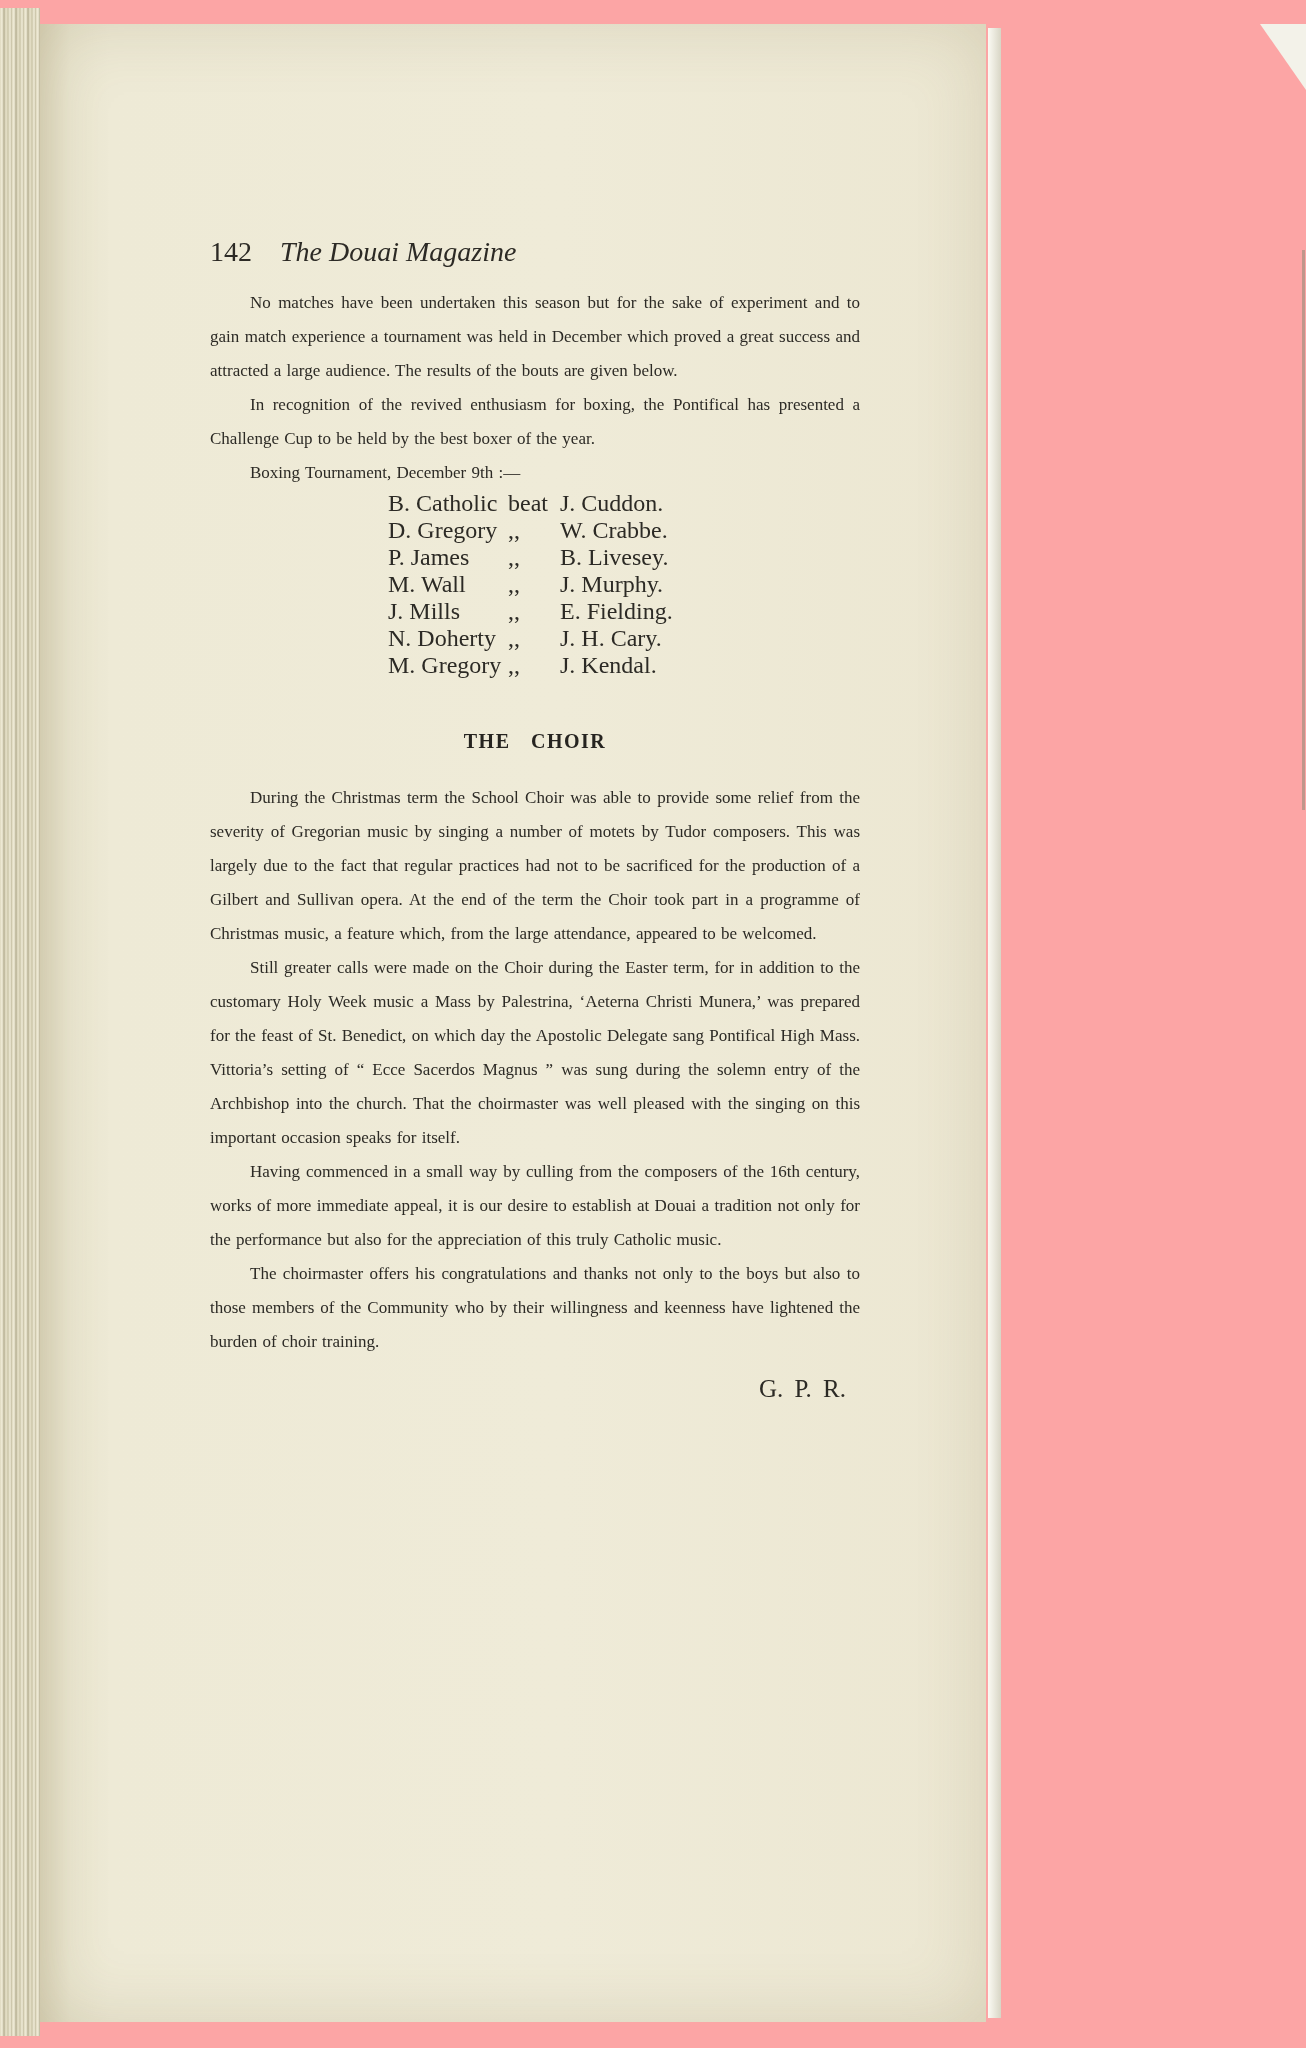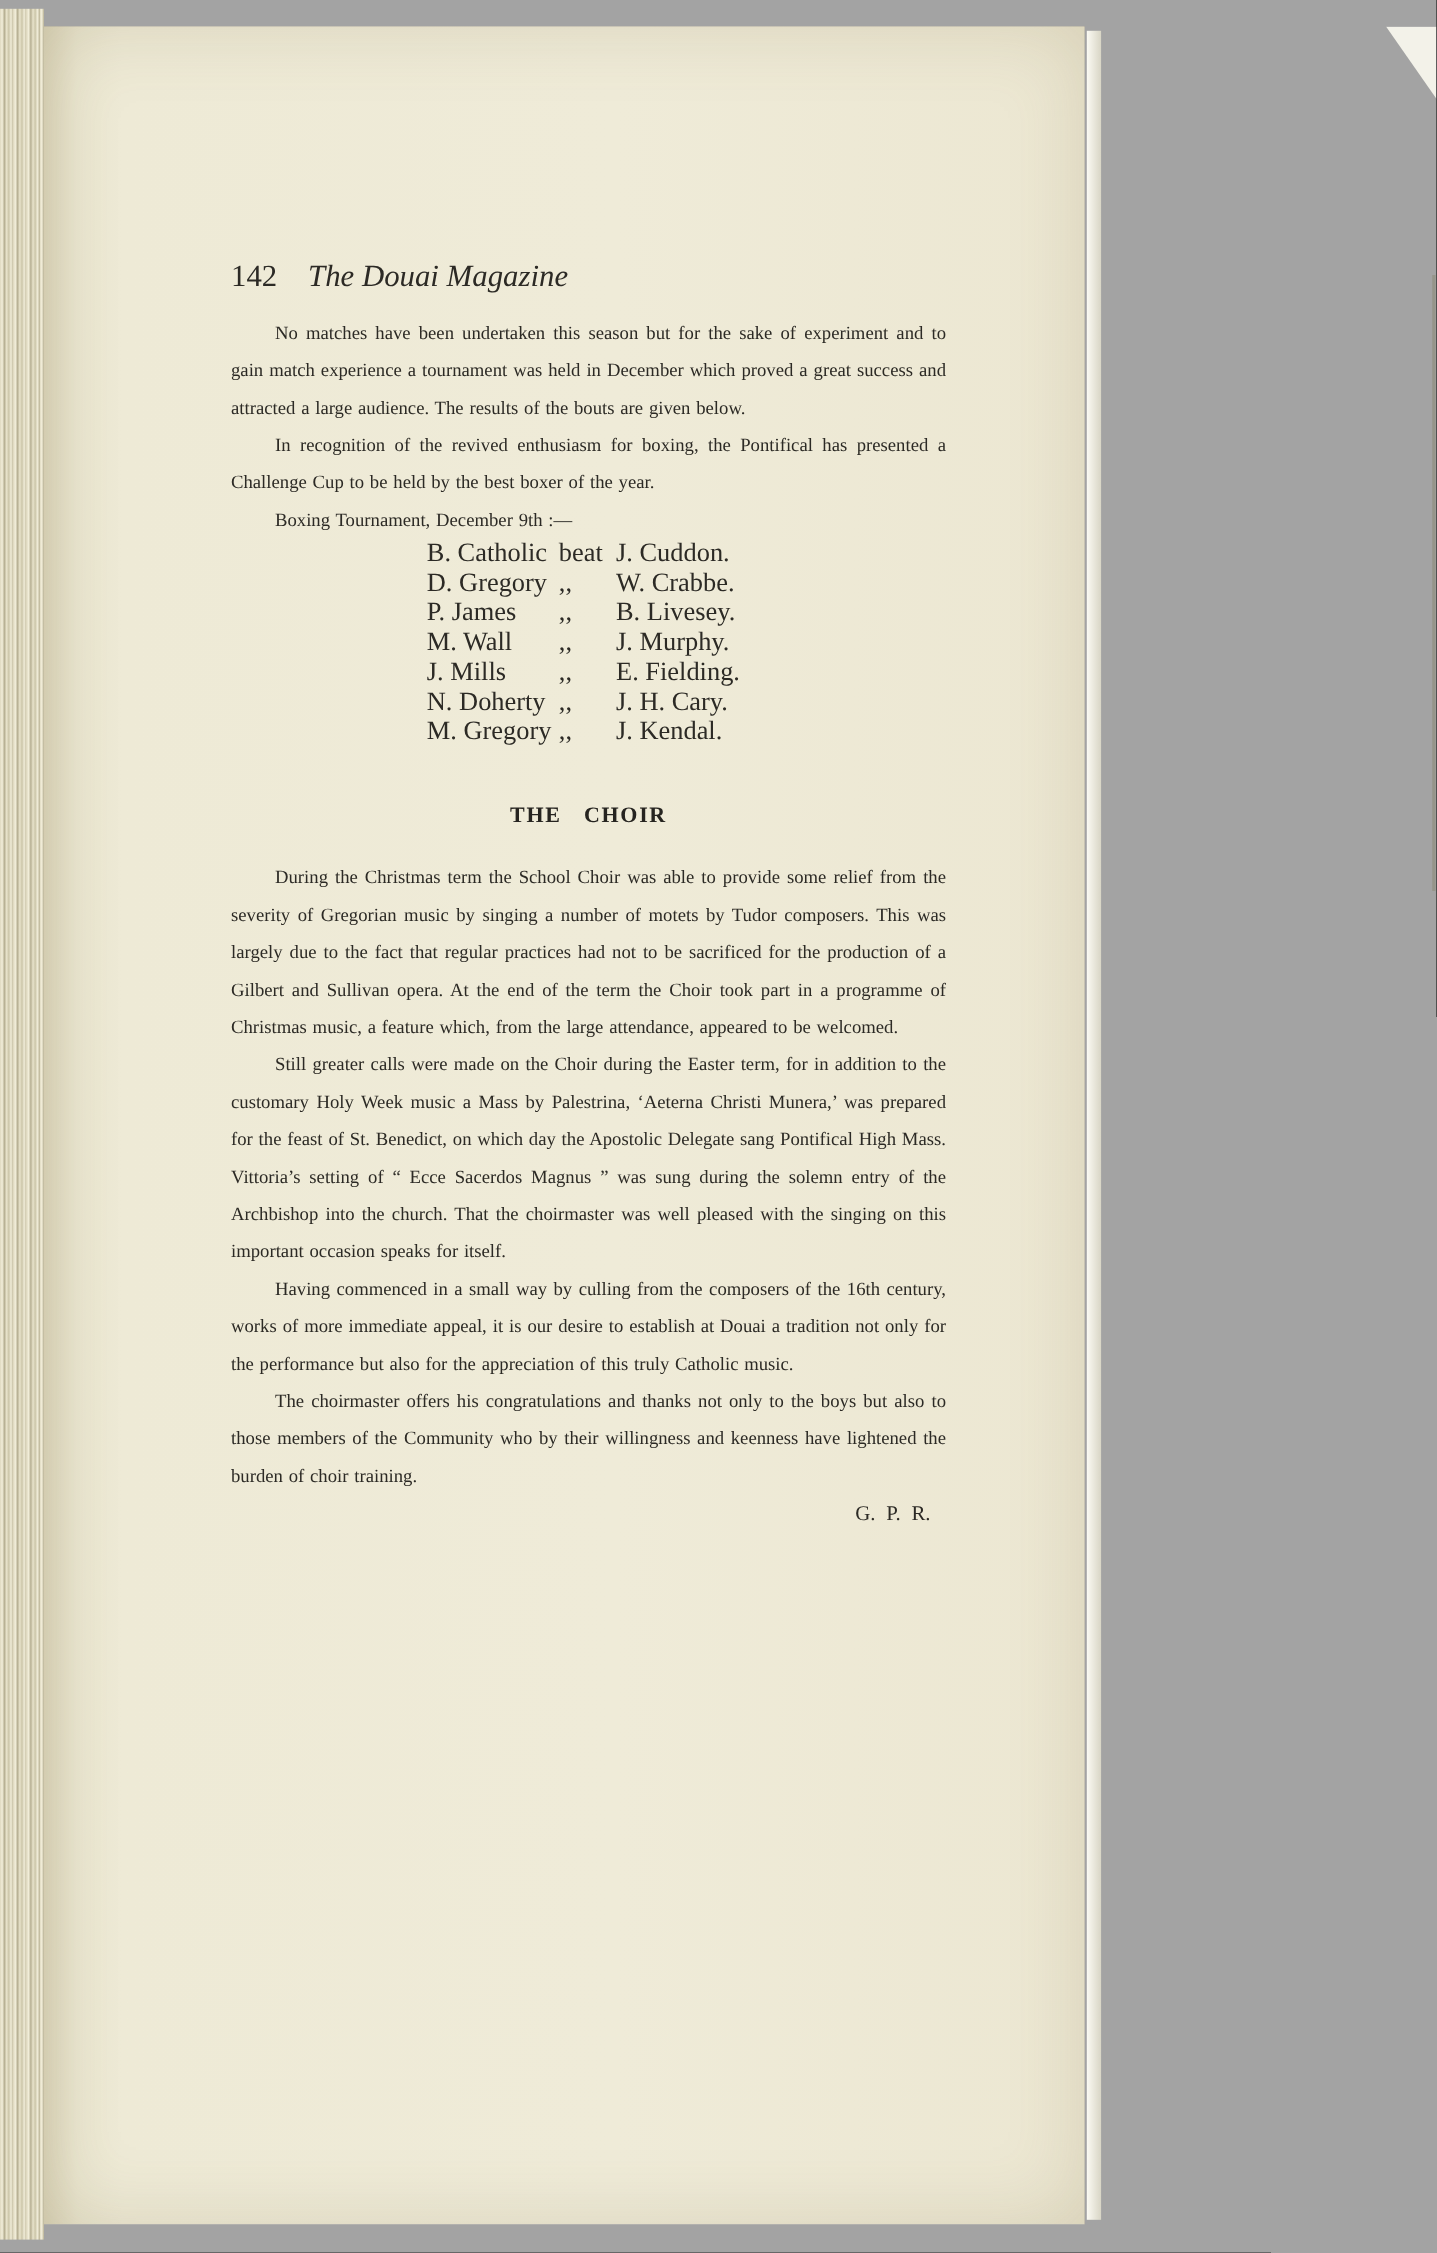--- a/index.html
+++ b/index.html
@@ -1,18 +1,18 @@
 <!DOCTYPE html>
 <html><head>
 <meta charset="utf-8">
 <style>
   html,body{margin:0;padding:0;background:#0b0b09;}
   .scene{
     position:relative;width:1306px;height:2048px;overflow:hidden;
-    background:#a3a3a3;
+    background:#fca5a5;
     font-family:"Liberation Serif","DejaVu Serif",serif;
   }
   
   .edge-stack{
     position:absolute;left:0;top:8px;width:40px;height:2028px;
     background:repeating-linear-gradient(90deg,
       #ded8bf 0px,#f2eeda 2px,#b6af92 4px,#e9e4cc 6px,
       #cbc5a8 8px,#f0ecd8 10px,#c2bb9e 12px);
   }
   
@@ -62,22 +62,22 @@
   .rrow .v{width:52px;flex:none;}
 
   .choir-heading{
     margin:46px 0 24px 0;
     text-align:center;
     font-size:20px;line-height:32px;font-weight:bold;
     letter-spacing:1.5px;word-spacing:14px;
     color:#262420;
   }
   .signature{
-    margin-top:4px;text-align:right;padding-right:14px;
-    font-size:19px;line-height:28px;word-spacing:5px;
+    margin-top:16px;text-align:right;padding-right:14px;
+    font-size:25px;line-height:28px;word-spacing:5px;
   }
 </style>
 </head>
 <body>
 
 <div class="scene">
 
   <div class="edge-stack"></div>
 
   <div class="page">

